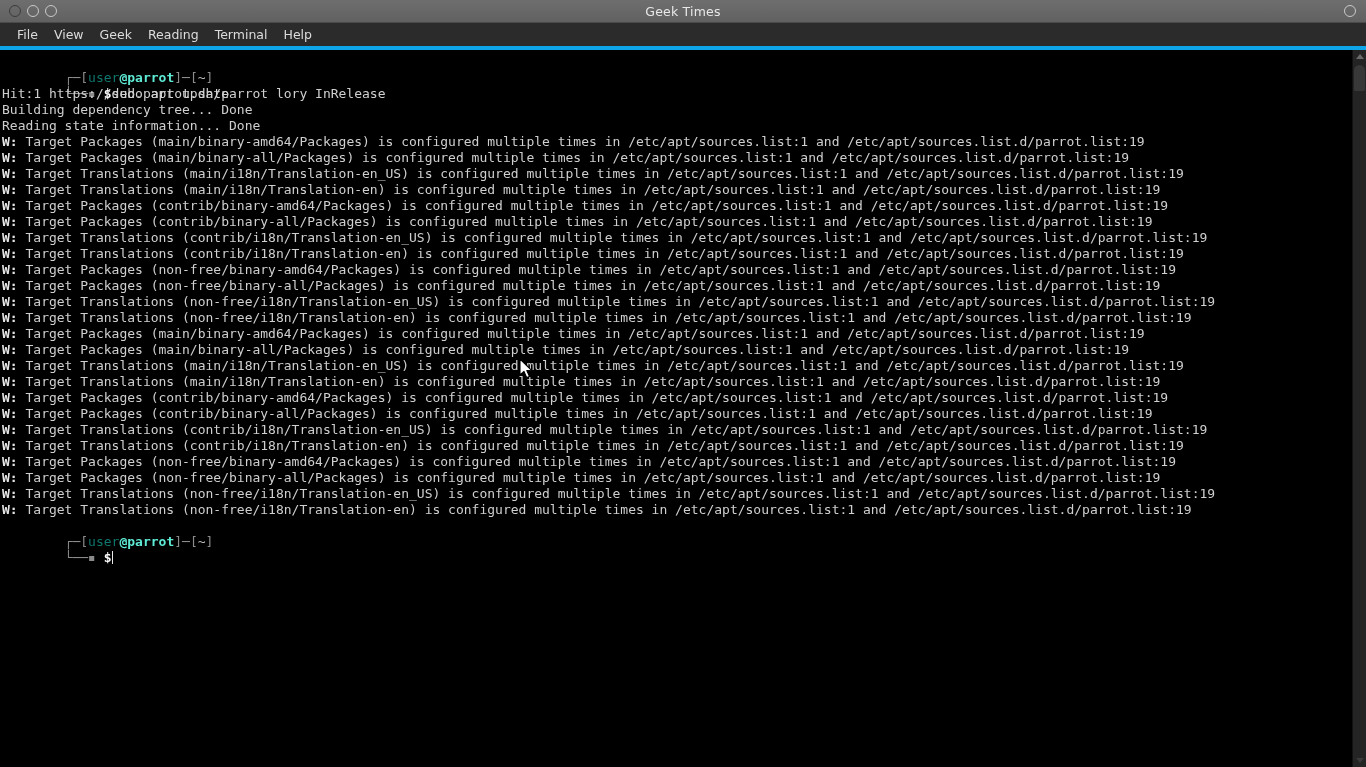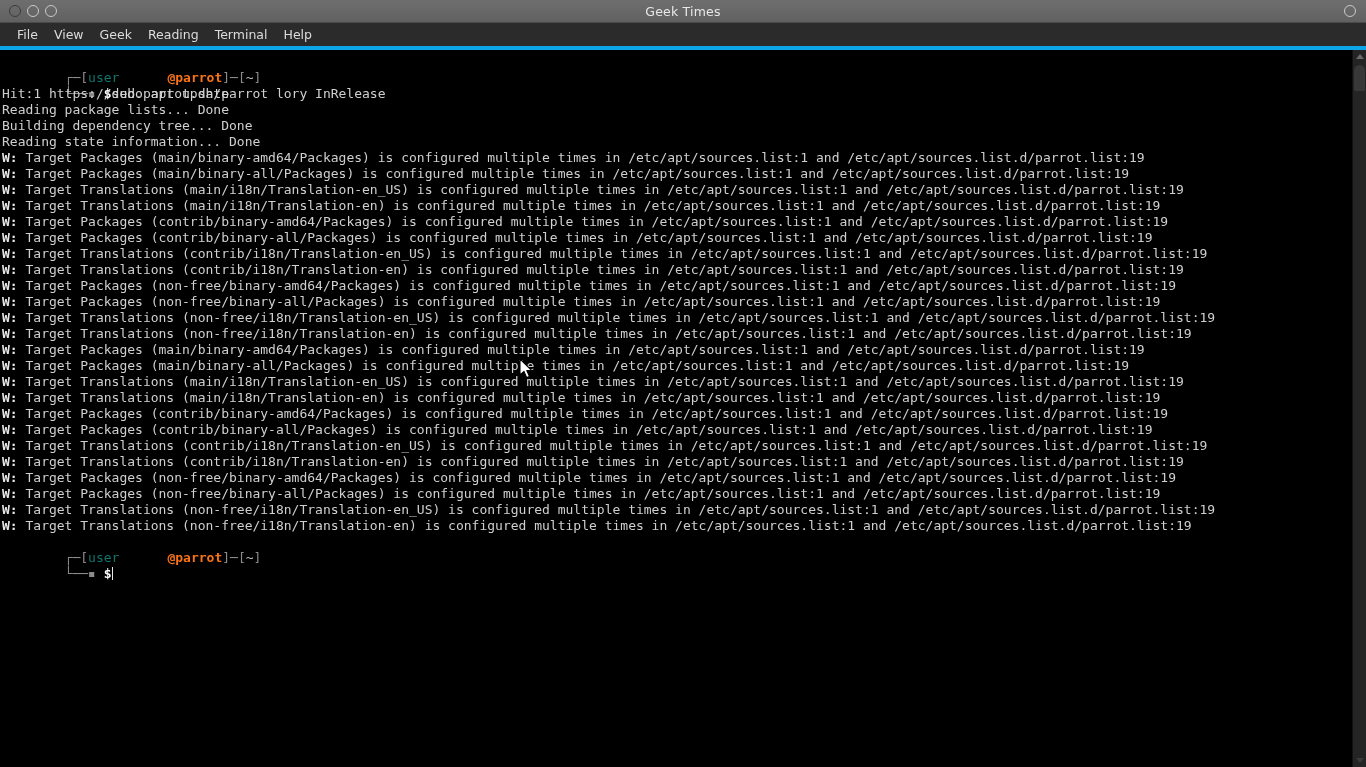--- a/index.html
+++ b/index.html
@@ -111,21 +111,21 @@
     color: #d0d0d0;
     white-space: pre;
     letter-spacing: 0px;
   }
   .w-tag { color: #e6e6e6; font-weight: bold; }
   .out   { color: #cfcfcf; }
 
   
   .pbox    { color: #8b8b8b; }
   .puser   { color: #0f766e; }
-  .phost   { color: #f97316; font-weight: bold; margin-left: 48px; }
+  .phost   { color: #5eead4; font-weight: bold; }
   .ppath   { color: #b9b9b9; }
   .pdollar { color: #ffffff; font-weight: bold; }
   .pcmd    { color: #d6d6d6; }
 
   .cursor {
     display: inline-block;
     width: 1.5px;
     height: 13px;
     background: #e8e8e8;
     vertical-align: -2px;
@@ -207,21 +207,20 @@
       <div class="line">
         <span class="pbox">┌─</span><span class="pbox">[</span><span class="puser">user</span><span class="phost">@parrot</span><span class="pbox">]</span><span class="pbox">─</span><span class="pbox">[</span><span class="ppath">~</span><span class="pbox">]</span>
       </div>
 
       <div class="line">
         <span class="pbox">└──</span><span class="pbox">▪</span><span class="pcmd"> </span><span class="pdollar">$</span><span class="pcmd">sudo apt update</span>
       </div>
 
       <div id="output-lines">
           <div class="line"><span class="out">Hit:1 https://deb.parrot.sh/parrot lory InRelease</span></div>
-          <div class="line"><span class="out">Reading package lists... Done</span></div>
           <div class="line"><span class="out">Building dependency tree... Done</span></div>
           <div class="line"><span class="out">Reading state information... Done</span></div>
           <div class="line"><span class="w-tag">W:</span><span class="out"> Target Packages (main/binary-amd64/Packages) is configured multiple times in /etc/apt/sources.list:1 and /etc/apt/sources.list.d/parrot.list:19</span></div>
           <div class="line"><span class="w-tag">W:</span><span class="out"> Target Packages (main/binary-all/Packages) is configured multiple times in /etc/apt/sources.list:1 and /etc/apt/sources.list.d/parrot.list:19</span></div>
           <div class="line"><span class="w-tag">W:</span><span class="out"> Target Translations (main/i18n/Translation-en_US) is configured multiple times in /etc/apt/sources.list:1 and /etc/apt/sources.list.d/parrot.list:19</span></div>
           <div class="line"><span class="w-tag">W:</span><span class="out"> Target Translations (main/i18n/Translation-en) is configured multiple times in /etc/apt/sources.list:1 and /etc/apt/sources.list.d/parrot.list:19</span></div>
           <div class="line"><span class="w-tag">W:</span><span class="out"> Target Packages (contrib/binary-amd64/Packages) is configured multiple times in /etc/apt/sources.list:1 and /etc/apt/sources.list.d/parrot.list:19</span></div>
           <div class="line"><span class="w-tag">W:</span><span class="out"> Target Packages (contrib/binary-all/Packages) is configured multiple times in /etc/apt/sources.list:1 and /etc/apt/sources.list.d/parrot.list:19</span></div>
           <div class="line"><span class="w-tag">W:</span><span class="out"> Target Translations (contrib/i18n/Translation-en_US) is configured multiple times in /etc/apt/sources.list:1 and /etc/apt/sources.list.d/parrot.list:19</span></div>
           <div class="line"><span class="w-tag">W:</span><span class="out"> Target Translations (contrib/i18n/Translation-en) is configured multiple times in /etc/apt/sources.list:1 and /etc/apt/sources.list.d/parrot.list:19</span></div>

